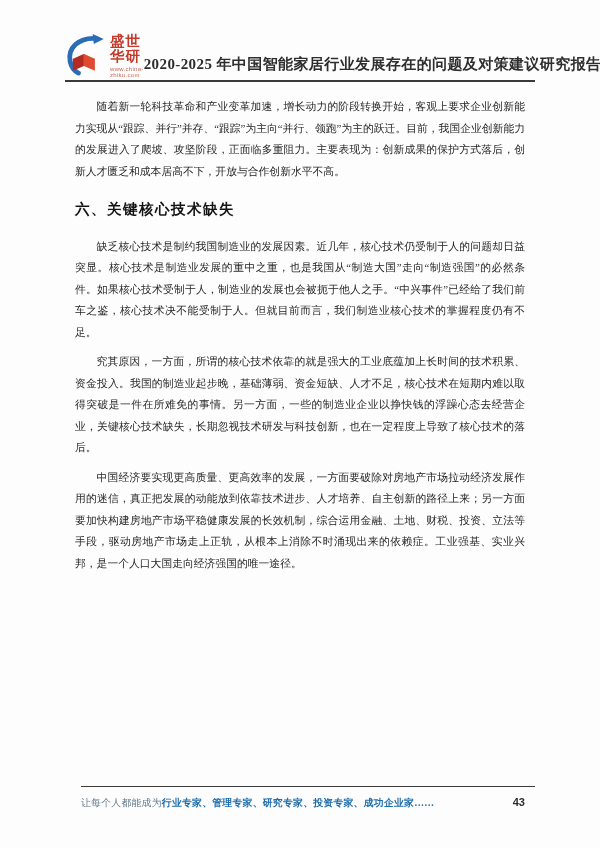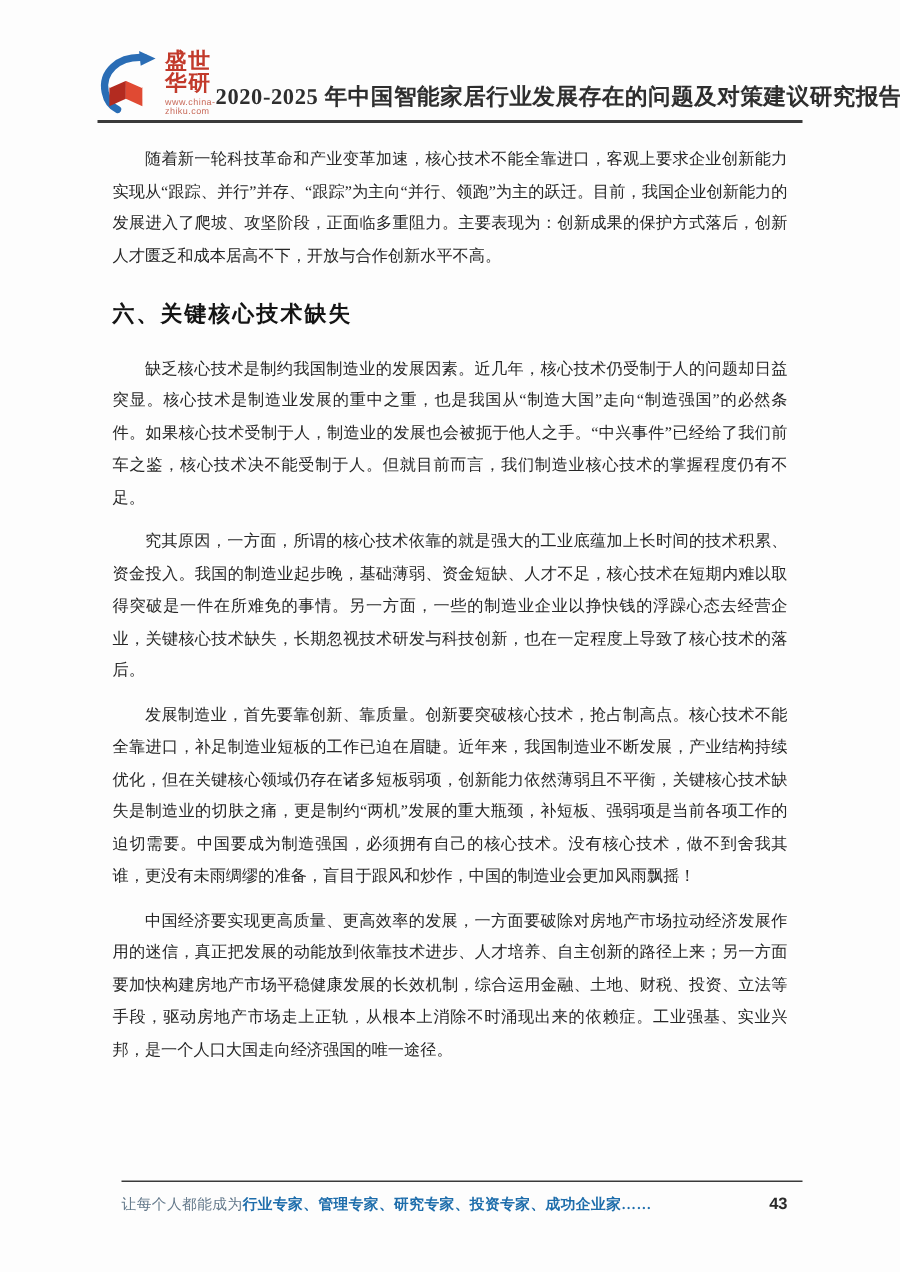--- a/index.html
+++ b/index.html
@@ -46,21 +46,21 @@
     margin: 14px 75px 0 75px;
     font-size: 10.8px;
     line-height: 21.5px;
     text-align: justify;
   }
   .content p {
     margin: 0 0 8px 0;
     text-indent: 2em;
   }
   .section-heading {
-    font-family: Liberation Serif, serif;
+    font-family: Liberation Mono, monospace;
     font-size: 14.5px;
     font-weight: bold;
     color: #141414;
     letter-spacing: 1.5px;
     margin: 18px 0 14px 0;
   }
 
   
   .footer {
     position: absolute;
@@ -102,27 +102,26 @@
           <div class="brand-name">盛世华研</div>
           <div class="brand-url">www.china-zhiku.com</div>
         </div>
       </div>
       <div class="report-title">2020-2025 年中国智能家居行业发展存在的问题及对策建议研究报告</div>
     </div>
   </div>
   <div class="header-rule"></div>
 
   <div class="content">
-    <p>随着新一轮科技革命和产业变革加速，核心技术不能全靠进口，客观上要求企业创新能力实现从“跟踪、并行”并存、“跟踪”为主向“并行、领跑”为主的跃迁。目前，我国企业创新能力的发展进入了爬坡、攻坚阶段，正面临多重阻力。主要表现为：创新成果的保护方式落后，创新人才匮乏和成本居高不下，开放与合作创新水平不高。</p>
+    <p>随着新一轮科技革命和产业变革加速，增长动力的阶段转换开始，客观上要求企业创新能力实现从“跟踪、并行”并存、“跟踪”为主向“并行、领跑”为主的跃迁。目前，我国企业创新能力的发展进入了爬坡、攻坚阶段，正面临多重阻力。主要表现为：创新成果的保护方式落后，创新人才匮乏和成本居高不下，开放与合作创新水平不高。</p>
 
     <div class="section-heading">六、关键核心技术缺失</div>
 
     <p>缺乏核心技术是制约我国制造业的发展因素。近几年，核心技术仍受制于人的问题却日益突显。核心技术是制造业发展的重中之重，也是我国从“制造大国”走向“制造强国”的必然条件。如果核心技术受制于人，制造业的发展也会被扼于他人之手。“中兴事件”已经给了我们前车之鉴，核心技术决不能受制于人。但就目前而言，我们制造业核心技术的掌握程度仍有不足。</p>
     <p>究其原因，一方面，所谓的核心技术依靠的就是强大的工业底蕴加上长时间的技术积累、资金投入。我国的制造业起步晚，基础薄弱、资金短缺、人才不足，核心技术在短期内难以取得突破是一件在所难免的事情。另一方面，一些的制造业企业以挣快钱的浮躁心态去经营企业，关键核心技术缺失，长期忽视技术研发与科技创新，也在一定程度上导致了核心技术的落后。</p>
-    <p>发展制造业，首先要靠创新、靠质量。创新要突破核心技术，抢占制高点。核心技术不能全靠进口，补足制造业短板的工作已迫在眉睫。近年来，我国制造业不断发展，产业结构持续优化，但在关键核心领域仍存在诸多短板弱项，创新能力依然薄弱且不平衡，关键核心技术缺失是制造业的切肤之痛，更是制约“两机”发展的重大瓶颈，补短板、强弱项是当前各项工作的迫切需要。中国要成为制造强国，必须拥有自己的核心技术。没有核心技术，做不到舍我其谁，更没有未雨绸缪的准备，盲目于跟风和炒作，中国的制造业会更加风雨飘摇！</p>
     <p>中国经济要实现更高质量、更高效率的发展，一方面要破除对房地产市场拉动经济发展作用的迷信，真正把发展的动能放到依靠技术进步、人才培养、自主创新的路径上来；另一方面要加快构建房地产市场平稳健康发展的长效机制，综合运用金融、土地、财税、投资、立法等手段，驱动房地产市场走上正轨，从根本上消除不时涌现出来的依赖症。工业强基、实业兴邦，是一个人口大国走向经济强国的唯一途径。</p>
   </div>
 
   <div class="footer">
     <div class="tagline">
       <span>让每个人都能成为</span><span class="tagline-highlight">行业专家、管理专家、研究专家、投资专家、成功企业家……</span>
     </div>
     <div class="page-number">43</div>
   </div>
 

